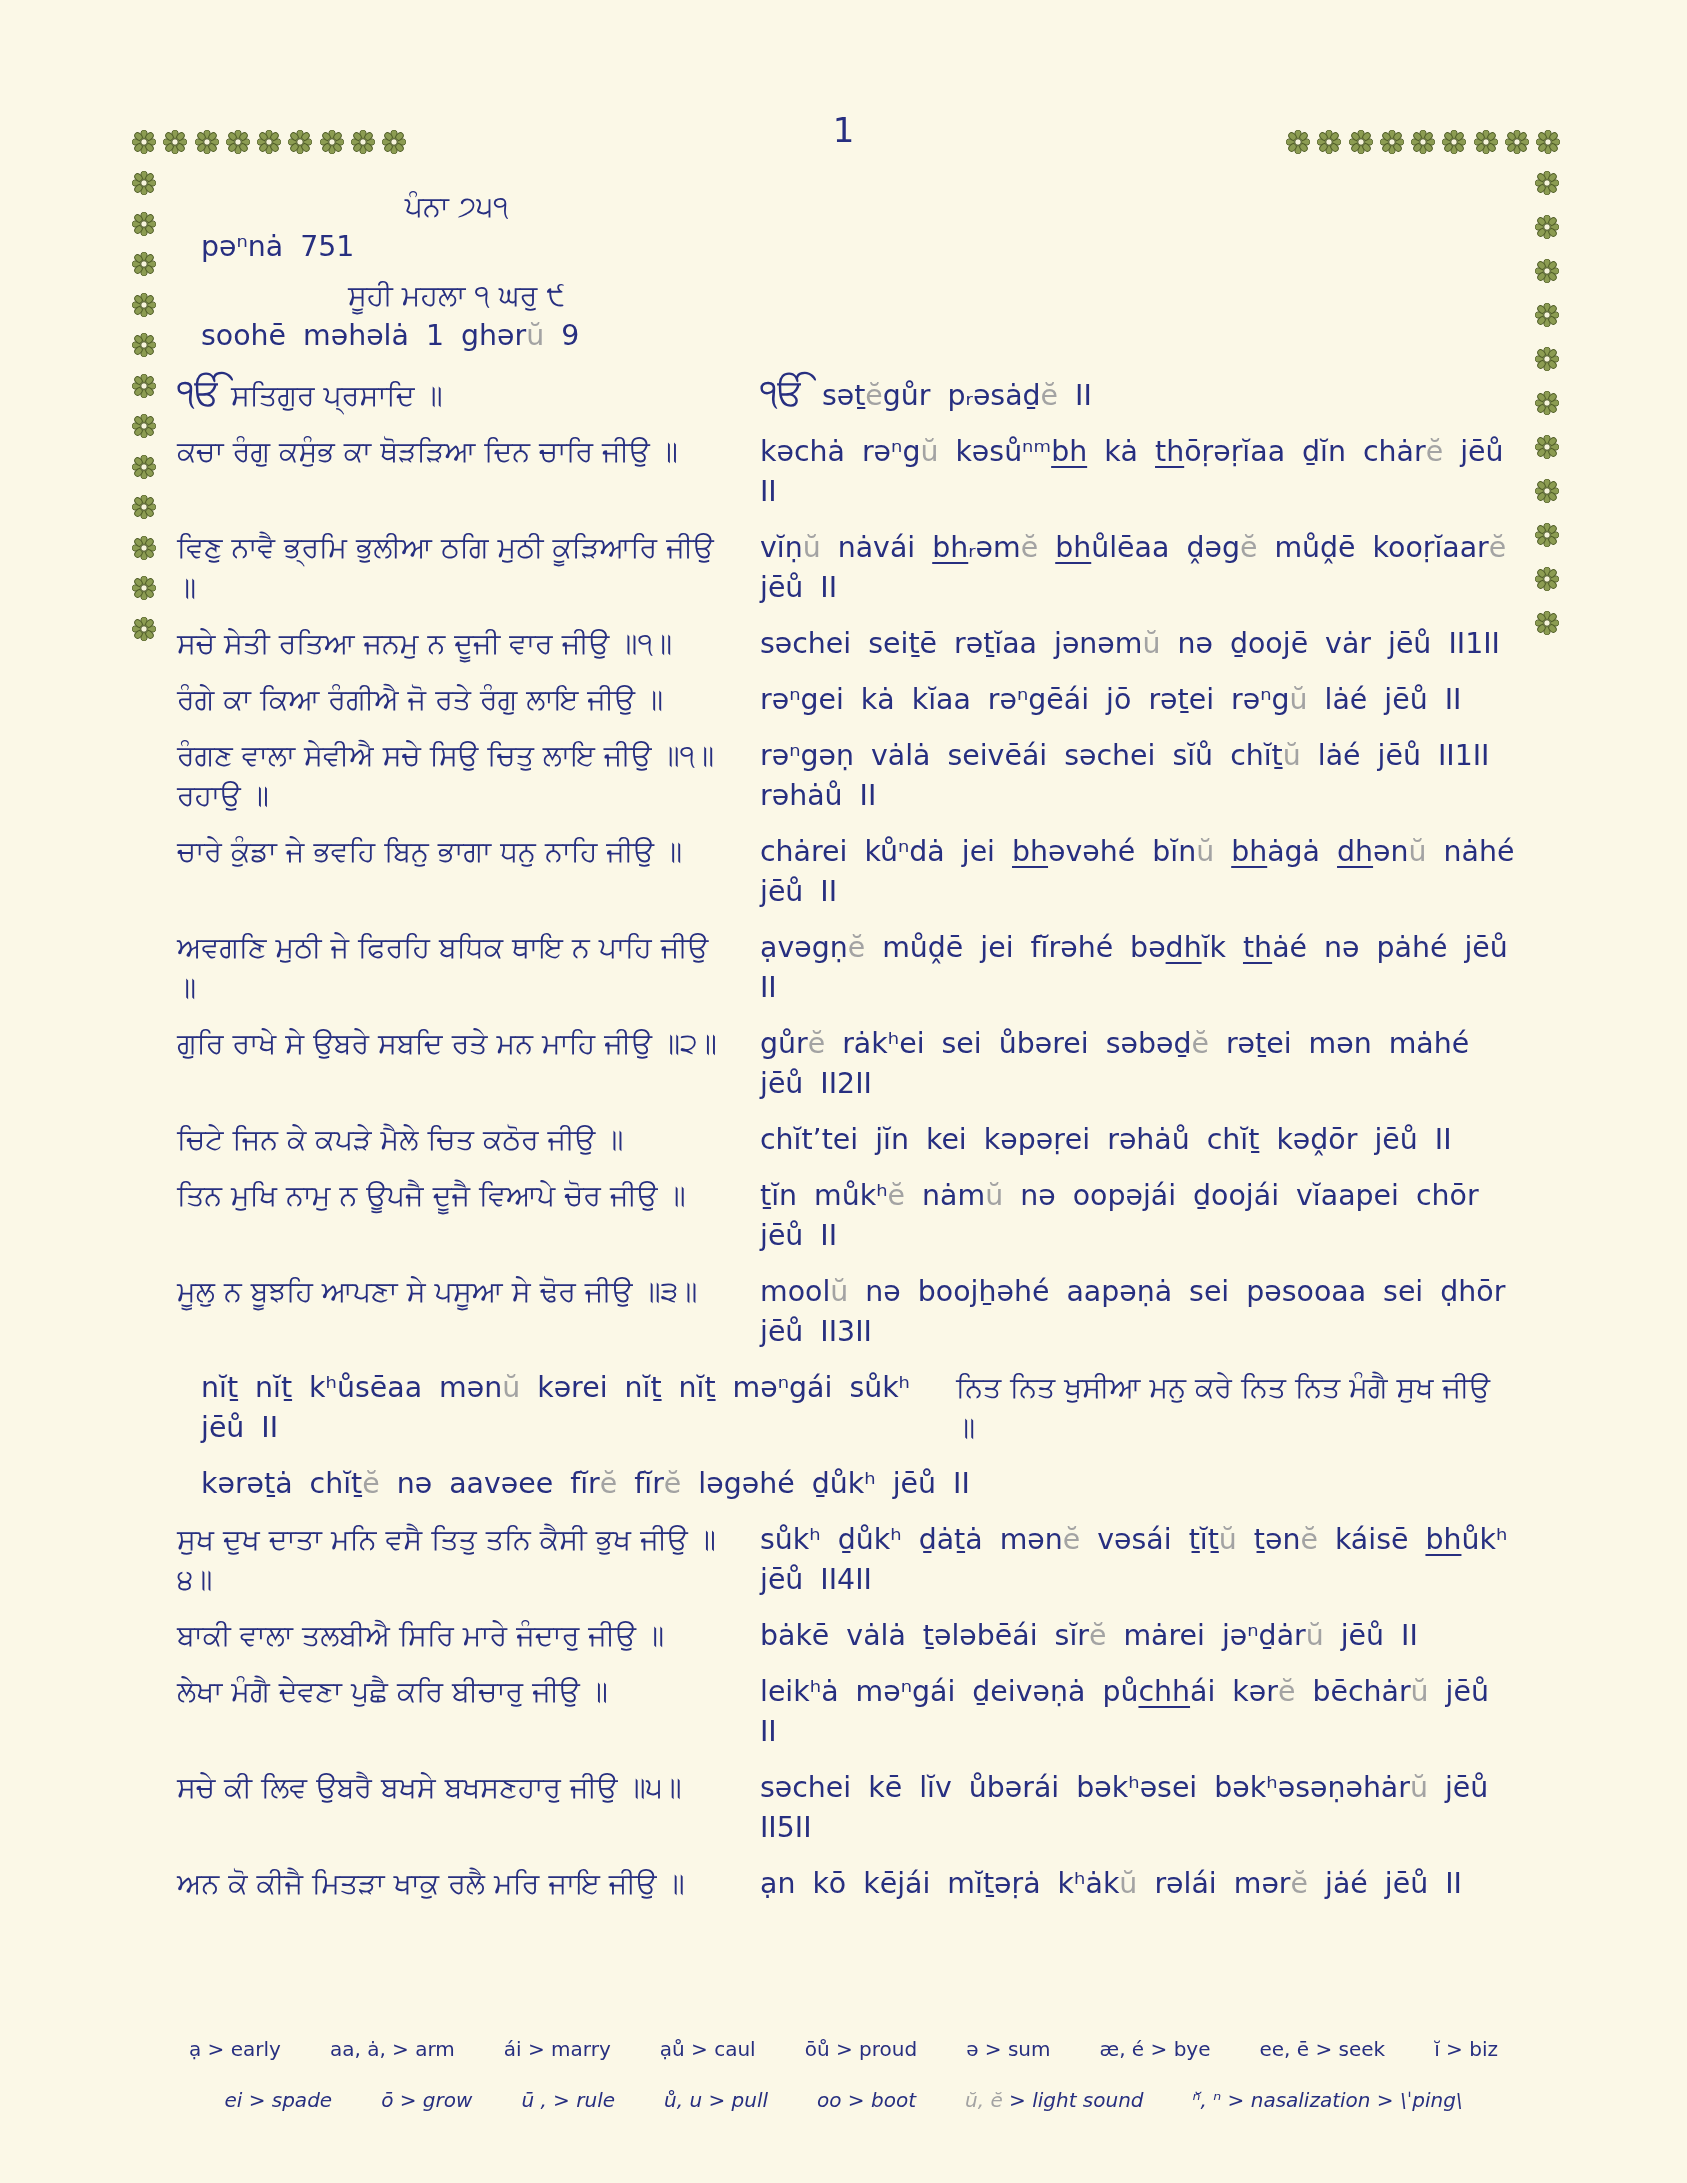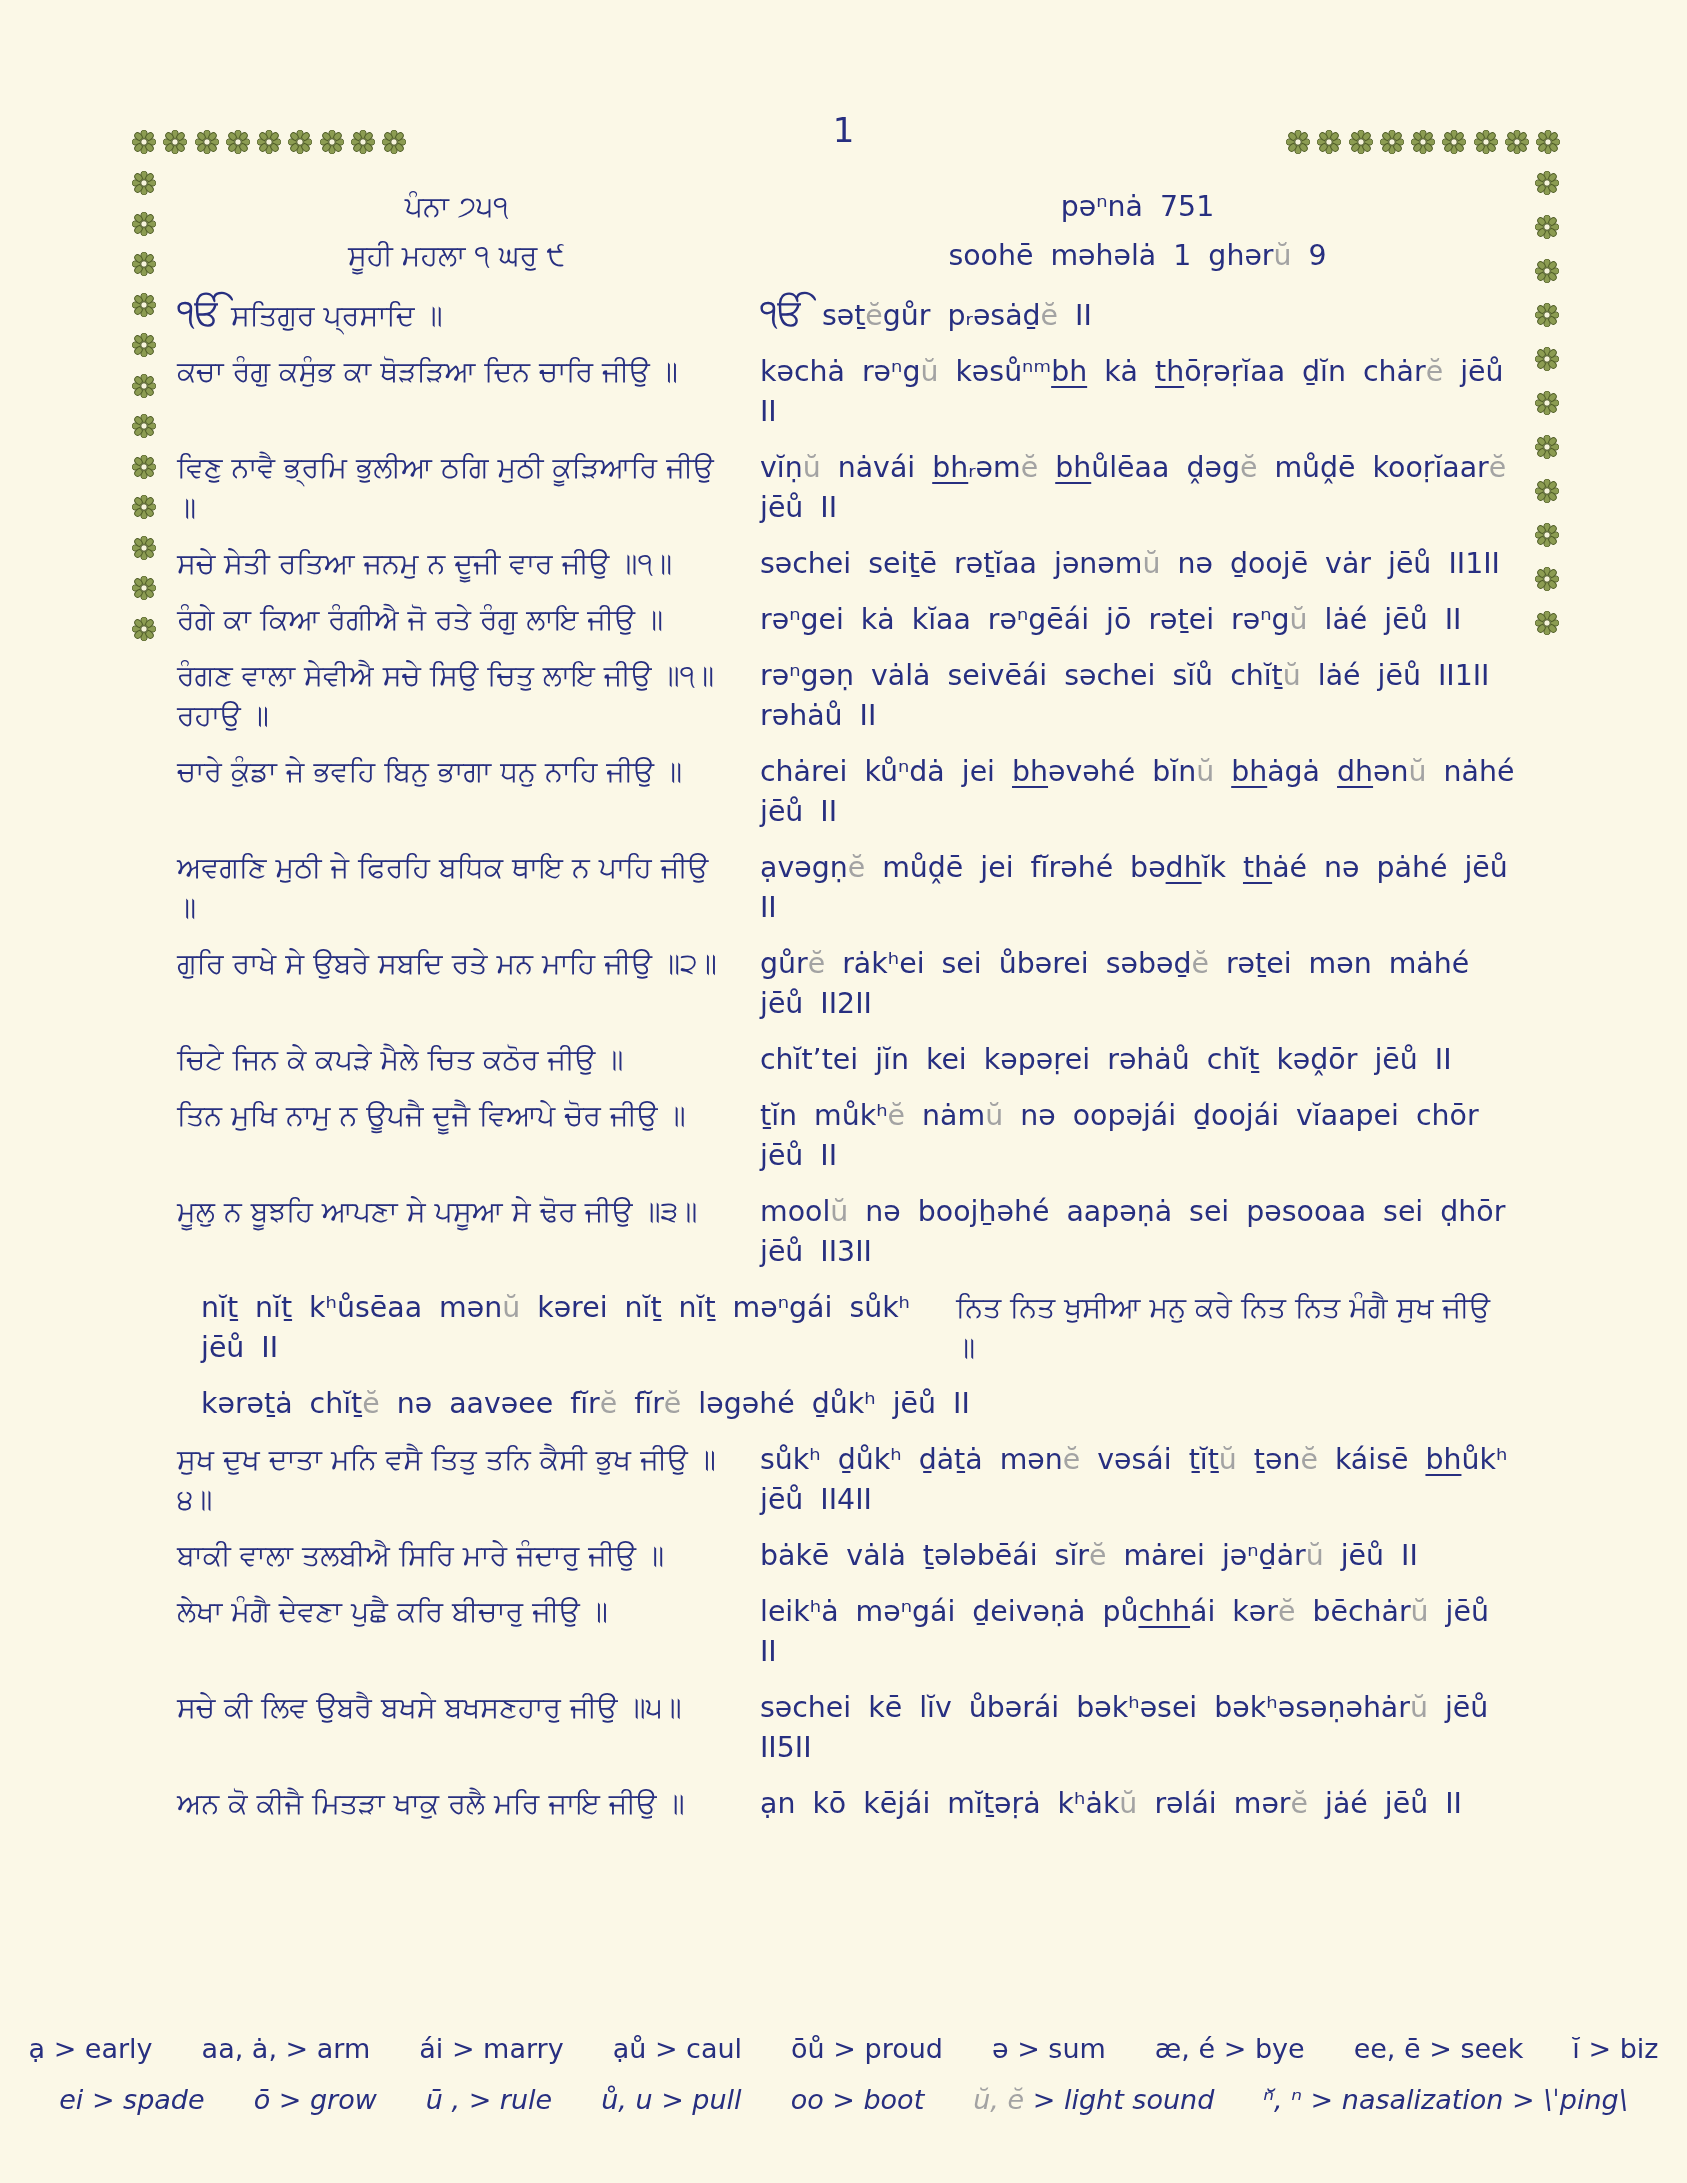--- a/index.html
+++ b/index.html
@@ -19,29 +19,29 @@
   #fl-top-right{left:1286px;top:130px;}
   #fl-left-col{left:132px;top:171px;}
   #fl-right-col{left:1535px;top:171px;gap:20px;}
   .flower{width:24px;height:24px;flex:none;}
   
   .content{position:absolute;left:177px;top:187px;width:1338px;}
   .row{display:flex;align-items:flex-start;margin-bottom:16px;}
   .cell{white-space:normal;}
   .cell.left{width:559px;flex:none;font-size:28.4px;line-height:40px;}
   .cell.right{flex:1;margin-left:24px;font-size:28.4px;line-height:40px;word-spacing:8px;}
-  .header-row{margin-bottom:9.3px;}
+  .header-row{margin-bottom:9.3px;flex-direction:column;}
   .header-row .cell{text-align:center;}
   .grey{color:#a3a3a3;}
   .ul{text-decoration:underline;text-decoration-thickness:1.7px;text-underline-offset:4.6px;}
   .ik{font-size:1.3em;}
   
   .footer{position:absolute;left:0;top:2036px;width:1687px;}
   .key-row{display:flex;flex-direction:row;justify-content:center;gap:49px;
-    font-size:27px;line-height:26.5px;color:#272f80;}
+    font-size:20px;line-height:26.5px;color:#272f80;}
   .key-row + .key-row{margin-top:24px;font-style:italic;}
   .key-item{white-space:nowrap;}
 </style>
 </head>
 <body>
 
 <svg width="0" height="0" style="position:absolute" aria-hidden="true">
   <defs>
     <g id="rosette">
       <g fill="#8c9c52" stroke="#4e5c26" stroke-width="1.6">

